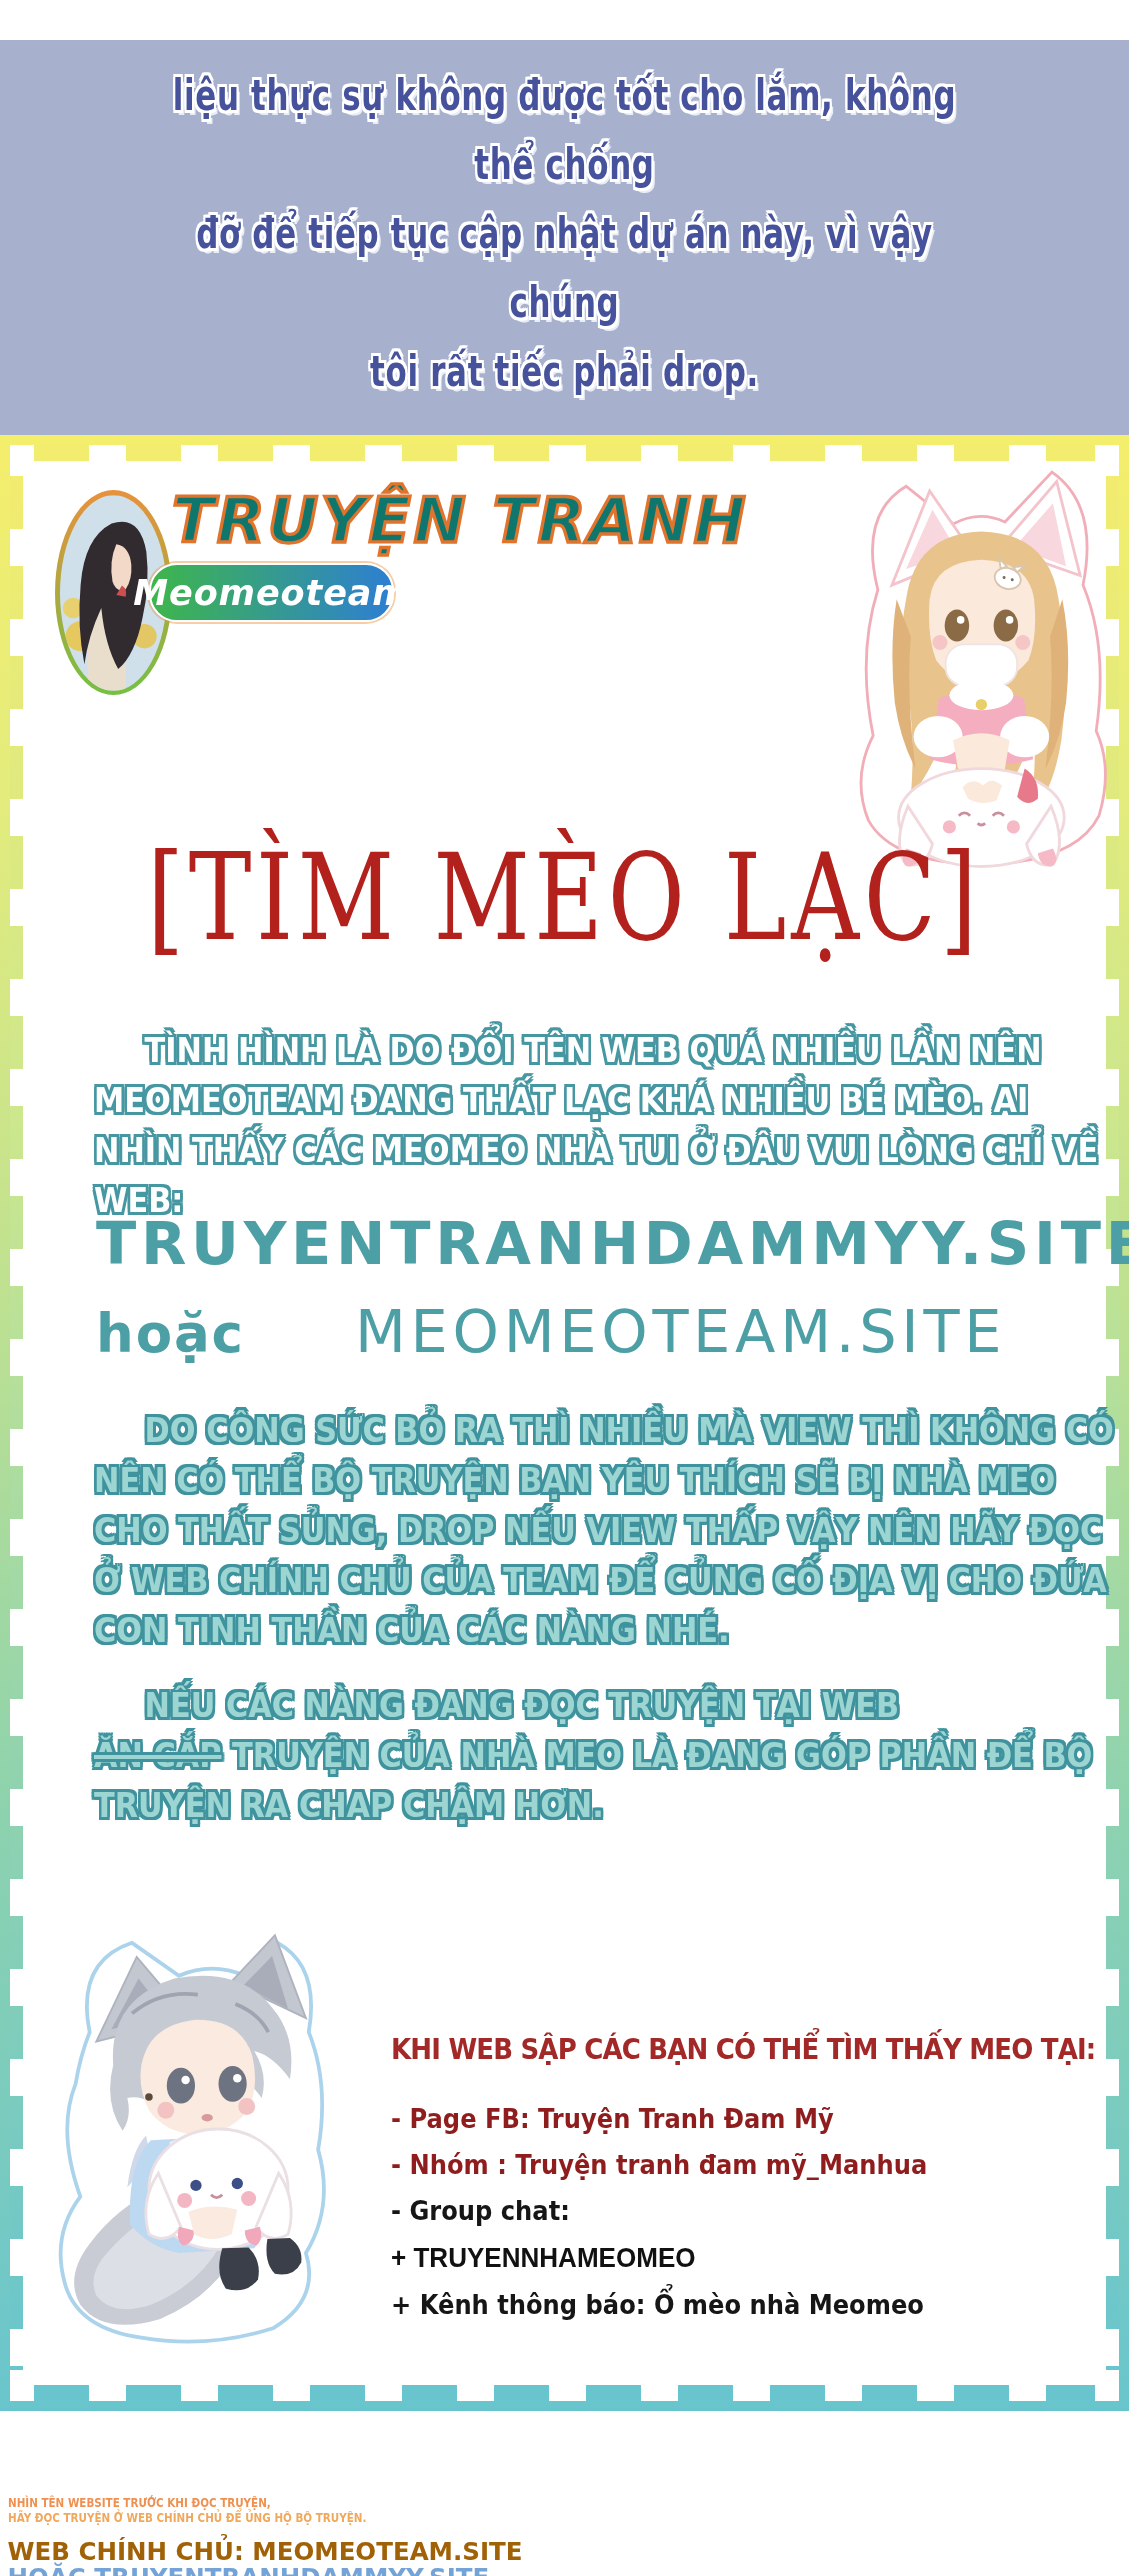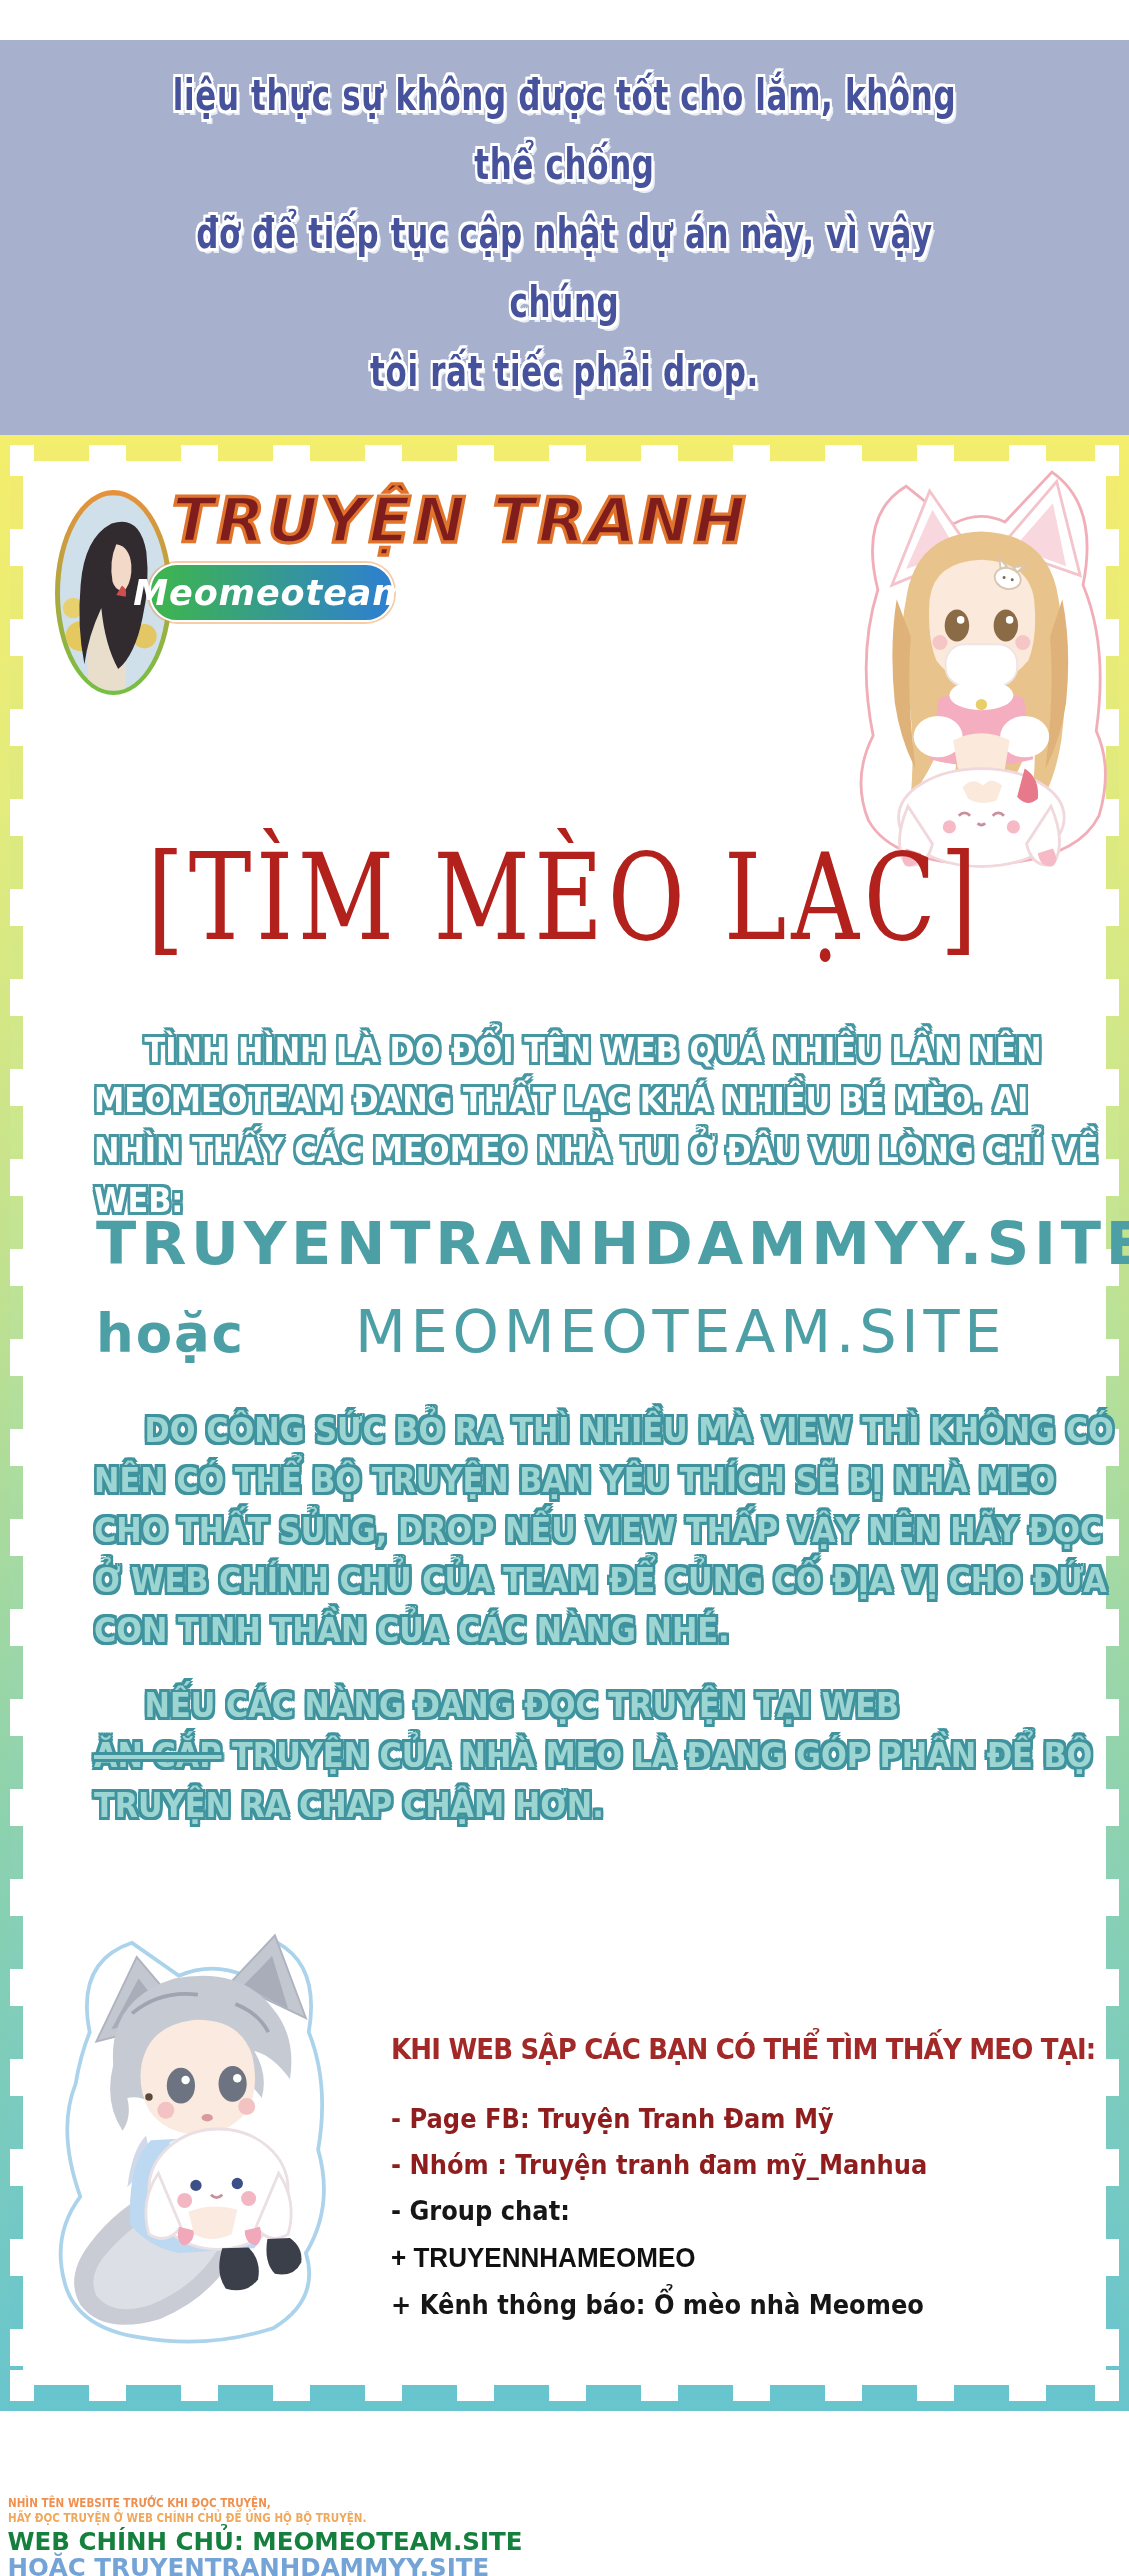--- a/index.html
+++ b/index.html
@@ -29,21 +29,21 @@
   .dash-v{position:absolute;top:41px;bottom:41px;width:13px;
     background:linear-gradient(180deg,#f2ec6f 0%,#cbe78e 35%,#92d3ae 68%,#69c5cd 100%);
     -webkit-mask-image:repeating-linear-gradient(180deg,#000 0 53px,transparent 53px 90px);
     mask-image:repeating-linear-gradient(180deg,#000 0 53px,transparent 53px 90px);}
   .dash-v.left{left:10.4px;} .dash-v.right{right:10.4px;}
   
   .avatar-ring{position:absolute;left:55px;top:55px;width:117px;height:205px;border-radius:50%;
     background:linear-gradient(180deg,#e8913c,#74c043);padding:0;z-index:2;}
   .avatar-ring svg{position:absolute;inset:4.7px;width:107px;height:196px;border-radius:50%;}
   .brand1{position:absolute;left:172px;top:49px;font-size:62px;font-weight:bold;font-style:italic;
-    letter-spacing:2.8px;color:#7f1d1d;-webkit-text-stroke:3.3px #e0742c;z-index:1;}
+    letter-spacing:2.8px;color:#0f766e;-webkit-text-stroke:3.3px #e0742c;z-index:1;}
   .brand2{position:absolute;left:513px;top:113px;font-size:60px;font-weight:bold;font-style:italic;
     letter-spacing:2.8px;color:#fff;-webkit-text-stroke:3.3px #e0742c;z-index:1;}
   .badge{position:absolute;left:149px;top:128px;width:241px;height:55px;border-radius:28px;
     background:linear-gradient(90deg,#3eb64b,#2d7fd2);border:2.8px solid #fff;
     box-shadow:0 0 0 1.9px rgba(232,145,60,.45);display:flex;align-items:center;justify-content:center;z-index:3;}
   .badge span{color:#fff;font-weight:bold;font-style:italic;font-size:35px;letter-spacing:0.9px;text-align:center;}
   .chibi-cat{position:absolute;left:840px;top:22.6px;width:279px;height:416px;}
   .chibi-wolf{position:absolute;left:38px;top:1489px;width:314px;height:425px;}
   
   .lost-title{position:absolute;left:0;top:393px;width:1129px;text-align:center;
@@ -71,21 +71,21 @@
   .contacts .head{font-size:28px;font-weight:bold;color:#a32828;letter-spacing:-0.9px;margin-bottom:38px;white-space:nowrap;}
   .citem{font-size:26px;font-weight:bold;letter-spacing:0;margin-bottom:16px;white-space:nowrap;}
   .citem.red{color:#8f1d1d;}
   .citem.black{color:#161616;}
   .citem.caps{font-family:"Liberation Sans",sans-serif;font-size:28px;color:#111;}
   
   .footer{position:absolute;left:7.5px;top:2496px;}
   .fsmall{font-size:12.2px;line-height:15px;font-weight:bold;letter-spacing:0;
     transform:scaleX(.85);transform-origin:left top;white-space:nowrap;}
   .fs1{color:#ef9050;} .fs2{color:#f0a85c;}
-  .fmain{font-size:24.5px;line-height:26px;font-weight:bold;color:#15803d;margin-top:3px;letter-spacing:0;white-space:nowrap;}
+  .fmain{font-size:24.5px;line-height:26px;font-weight:bold;color:#a16207;margin-top:13px;letter-spacing:0;white-space:nowrap;}
   .falt{font-size:24.5px;line-height:26px;font-weight:bold;color:#74a4d7;letter-spacing:0;white-space:nowrap;}
 </style>
 </head>
 <body>
 
 <div id="page">
 
   <div class="announce">
     <div class="announce-inner">
       <div>liệu thực sự không được tốt cho lắm, không thể chống</div>

